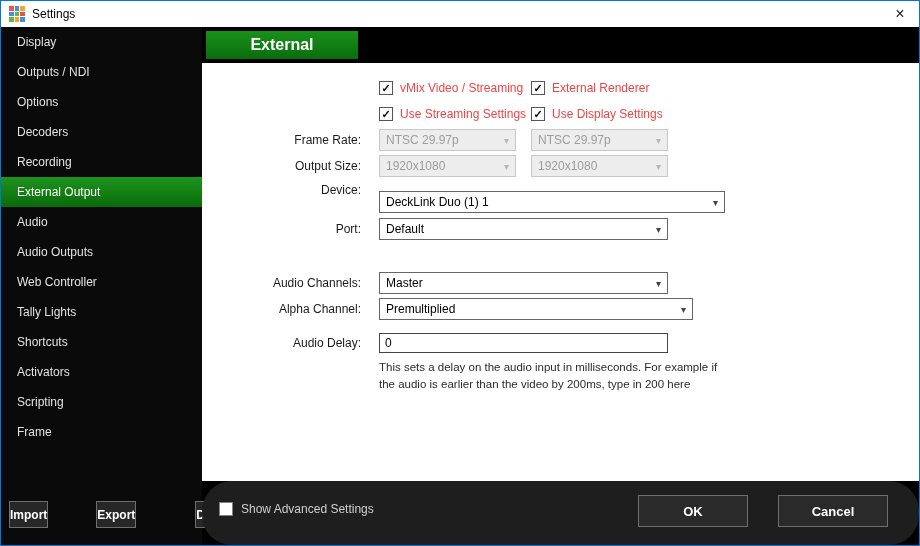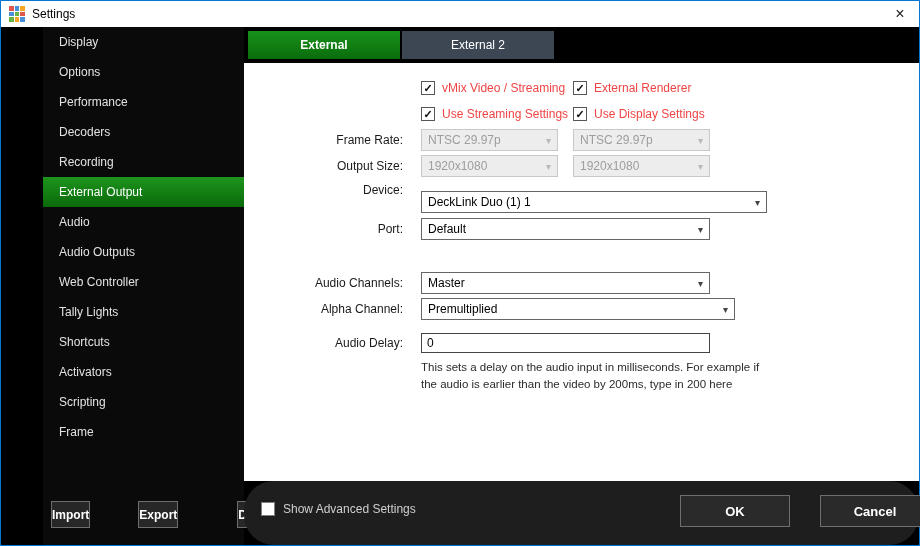--- a/index.html
+++ b/index.html
@@ -31,21 +31,21 @@
     gap:1px;
   }
   .logo i { display:block; }
   .title { font-size:12px; color:#000; }
   .close {
     margin-left:auto;
     font-size:16px; line-height:16px; color:#222;
     width:22px; text-align:center; cursor:pointer;
   }
   
-  .bodyrow { flex:1; display:flex; min-height:0;padding-left:42px; }
+  .bodyrow { flex:1; display:flex; min-height:0; }
   .sidebar {
     flex:0 0 201px; width:201px;
     background:#0a0a0a;
     position:relative;
     padding-top:0;
   }
   .side-item {
     height:30px; line-height:30px;
     padding-left:16px;
     color:#e2e2e2; font-size:12px;
@@ -65,21 +65,21 @@
     background:#272727;
     border:1px solid #6e6e6e;
     color:#fff; font-size:12px; font-weight:bold;
     font-family:inherit; cursor:pointer;
   }
   
   .main { flex:1; display:flex; flex-direction:column; background:#000; min-width:0; }
   .tabstrip { flex:0 0 36px; height:36px; padding:4px 0 0 4px; display:flex; gap:2px; }
   .tab {
     width:152px; height:28px; line-height:28px;
-    text-align:center; color:#fff; font-size:12px;
+    text-align:center; color:#fff; font-size:16px;
     background:#3d4754; cursor:pointer;
   }
   .tab.selected {
     background:linear-gradient(#18911a,#0a6d0c);
     font-weight:bold;
   }
   .content {
     flex:1; background:#fff; position:relative;
     color:#000;
   }
@@ -158,22 +158,22 @@
         <i style="background:#4a90d9"></i>
     </span>
     <span class="title">Settings</span>
     <span class="close">×</span>
   </div>
 
   <div class="bodyrow">
 
     <div class="sidebar">
       <div class="side-item">Display</div>
+      <div class="side-item">Outputs / NDI</div>
       <div class="side-item">Options</div>
-      <div class="side-item">Performance</div>
       <div class="side-item">Decoders</div>
       <div class="side-item">Recording</div>
       <div class="side-item selected">External Output</div>
       <div class="side-item">Audio</div>
       <div class="side-item">Audio Outputs</div>
       <div class="side-item">Web Controller</div>
       <div class="side-item">Tally Lights</div>
       <div class="side-item">Shortcuts</div>
       <div class="side-item">Activators</div>
       <div class="side-item">Scripting</div>
@@ -183,21 +183,20 @@
         <button class="sbtn" style="width:46px">Import</button>
         <button class="sbtn" style="width:46px;margin-left:8px">Export</button>
         <button class="sbtn" style="width:58px;margin-left:19px">Default</button>
       </div>
     </div>
 
     <div class="main">
 
       <div class="tabstrip">
         <div class="tab selected">External</div>
-        <div class="tab">External 2</div>
       </div>
 
       <div class="content">
 
         <div class="cbrow" style="top:17px;left:177px">
           <span class="cb">
               <span>✓</span>
             </span>
           <span class="cb-label">vMix Video / Streaming</span>
         </div>

